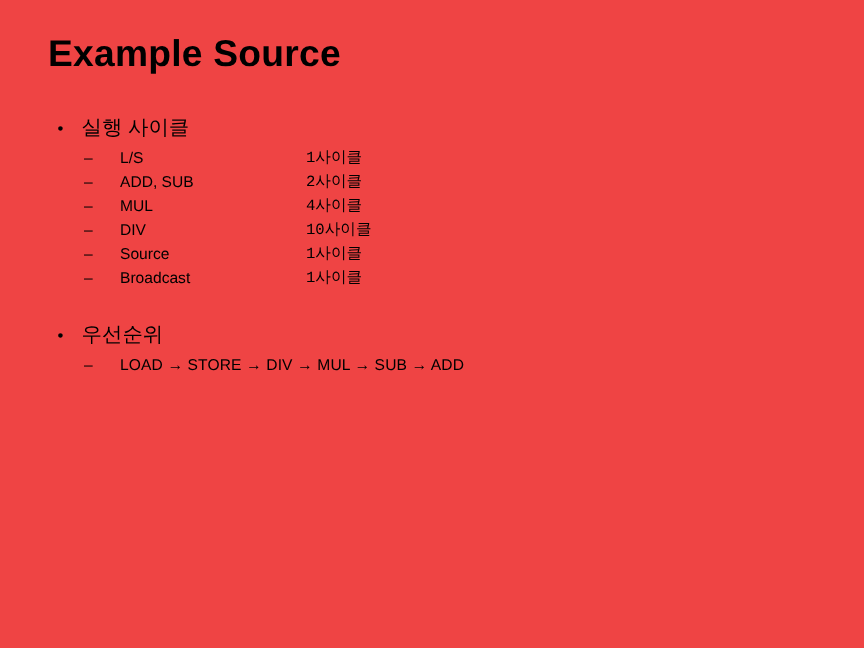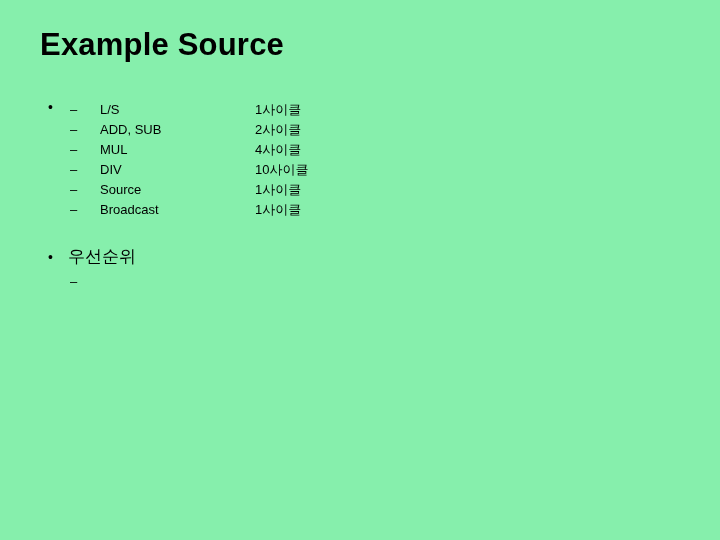--- a/index.html
+++ b/index.html
@@ -13,21 +13,21 @@
     font-family: "Liberation Sans", "DejaVu Sans", sans-serif;
     color: #000000;
     overflow: hidden;
     position: relative;
   }
 
   .slide {
     position: relative;
     width: 720px;
     height: 540px;
-    background: #86efac;
+    background: #ef4444;
   }
 
   
   .slide-title {
     position: absolute;
     left: 40px;
     top: 28px;
     font-size: 31px;
     font-weight: bold;
     letter-spacing: 0.2px;
@@ -87,20 +87,21 @@
   .level2 .item-label {
     display: inline-block;
   }
   .level2 .item-value {
     position: absolute;
     left: 255px;
     top: 0;
     font-size: 13px;
     line-height: 20px;
     color: #000000;
+    font-family: Liberation Mono, monospace;
   }
 
   .group-gap {
     height: 26px;
   }
 
   .chain-text {
     display: inline-block;
     letter-spacing: 0.1px;
   }
@@ -109,20 +110,21 @@
 <body>
 
 <div class="slide">
 
   <div class="slide-title">Example Source</div>
 
   <div class="body-area">
 
     <div class="level1">
       <span class="bullet-dot">•</span>
+      <span class="l1-text">실행 사이클</span>
     </div>
 
     <div class="sub-list">
 
       <div class="level2">
         <span class="bullet-dash">–</span>
         <span class="item-label">L/S</span>
         <span class="item-value">1사이클</span>
       </div>
 
@@ -161,17 +163,18 @@
     <div class="group-gap"></div>
 
     <div class="level1">
       <span class="bullet-dot">•</span>
       <span class="l1-text">우선순위</span>
     </div>
 
     <div class="sub-list">
       <div class="level2">
         <span class="bullet-dash">–</span>
+        <span class="chain-text">LOAD → STORE → DIV → MUL → SUB → ADD</span>
       </div>
     </div>
 
   </div>
 </div>
 
 </body></html>

